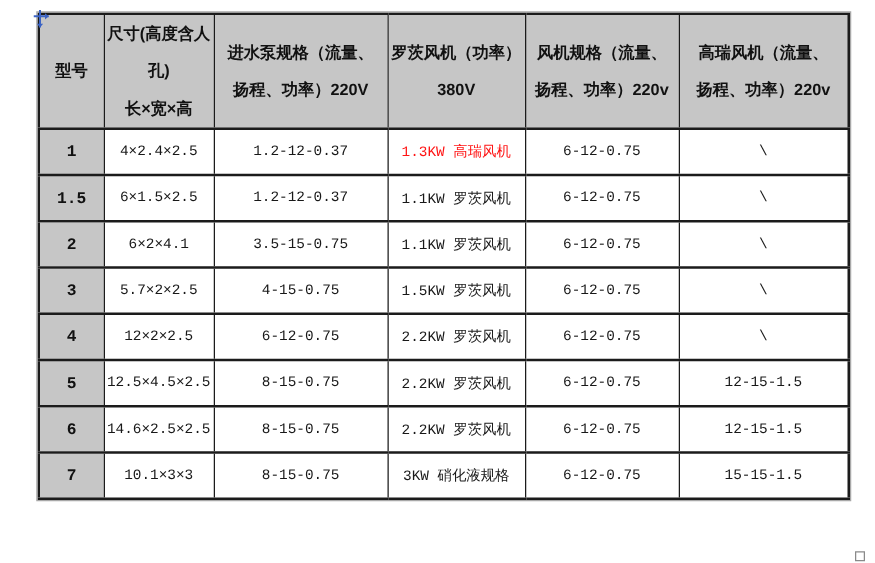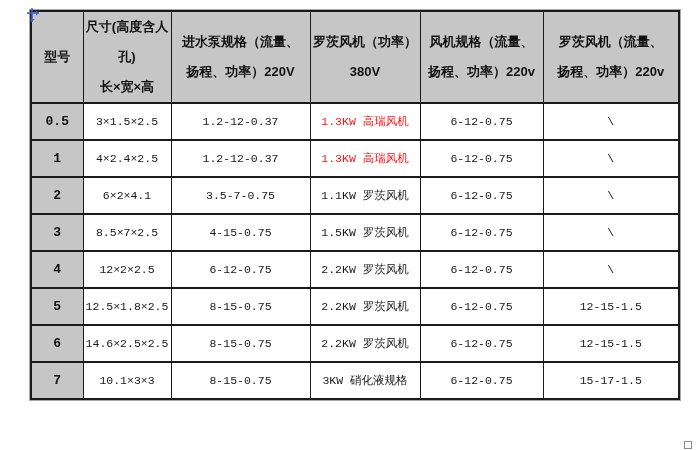--- a/index.html
+++ b/index.html
@@ -110,86 +110,86 @@
       <tr>
         <th>型号</th>
         <th>尺寸(高度含人孔)
 长×宽×高</th>
         <th>进水泵规格（流量、
 扬程、功率）220V</th>
         <th>罗茨风机（功率）
 380V</th>
         <th>风机规格（流量、
 扬程、功率）220v</th>
-        <th>罗茨风机（流量、
+        <th>高瑞风机（流量、
 扬程、功率）220v</th>
       </tr>
     </thead>
     <tbody>
-      <tr>
-        <td class="model-cell">0.5</td>
-        <td>3×1.5×2.5</td>
-        <td>1.2-12-0.37</td>
-        <td class="fan-red">1.3KW 高瑞风机</td>
-        <td>6-12-0.75</td>
-        <td>\</td>
-      </tr>
       <tr>
         <td class="model-cell">1</td>
         <td>4×2.4×2.5</td>
         <td>1.2-12-0.37</td>
         <td class="fan-red">1.3KW 高瑞风机</td>
         <td>6-12-0.75</td>
         <td>\</td>
       </tr>
       <tr>
+        <td class="model-cell">1.5</td>
+        <td>6×1.5×2.5</td>
+        <td>1.2-12-0.37</td>
+        <td>1.1KW 罗茨风机</td>
+        <td>6-12-0.75</td>
+        <td>\</td>
+      </tr>
+      <tr>
         <td class="model-cell">2</td>
         <td>6×2×4.1</td>
-        <td>3.5-7-0.75</td>
+        <td>3.5-15-0.75</td>
         <td>1.1KW 罗茨风机</td>
         <td>6-12-0.75</td>
         <td>\</td>
       </tr>
       <tr>
         <td class="model-cell">3</td>
-        <td>8.5×7×2.5</td>
+        <td>5.7×2×2.5</td>
         <td>4-15-0.75</td>
         <td>1.5KW 罗茨风机</td>
         <td>6-12-0.75</td>
         <td>\</td>
       </tr>
       <tr>
         <td class="model-cell">4</td>
         <td>12×2×2.5</td>
         <td>6-12-0.75</td>
         <td>2.2KW 罗茨风机</td>
         <td>6-12-0.75</td>
         <td>\</td>
       </tr>
       <tr>
         <td class="model-cell">5</td>
-        <td>12.5×1.8×2.5</td>
+        <td>12.5×4.5×2.5</td>
         <td>8-15-0.75</td>
         <td>2.2KW 罗茨风机</td>
         <td>6-12-0.75</td>
         <td>12-15-1.5</td>
       </tr>
       <tr>
         <td class="model-cell">6</td>
         <td>14.6×2.5×2.5</td>
         <td>8-15-0.75</td>
         <td>2.2KW 罗茨风机</td>
         <td>6-12-0.75</td>
         <td>12-15-1.5</td>
       </tr>
       <tr>
         <td class="model-cell">7</td>
         <td>10.1×3×3</td>
         <td>8-15-0.75</td>
         <td>3KW 硝化液规格</td>
         <td>6-12-0.75</td>
-        <td>15-17-1.5</td>
+        <td>15-15-1.5</td>
       </tr>
     </tbody>
   </table>
 
   <div class="resize-handle"></div>
 </div>
 
 </body></html>

